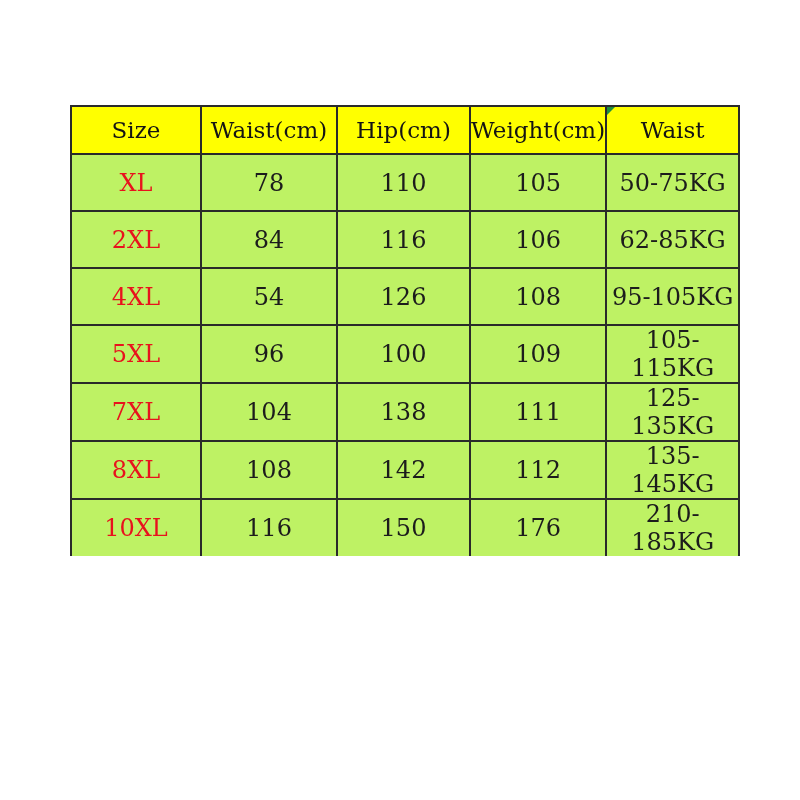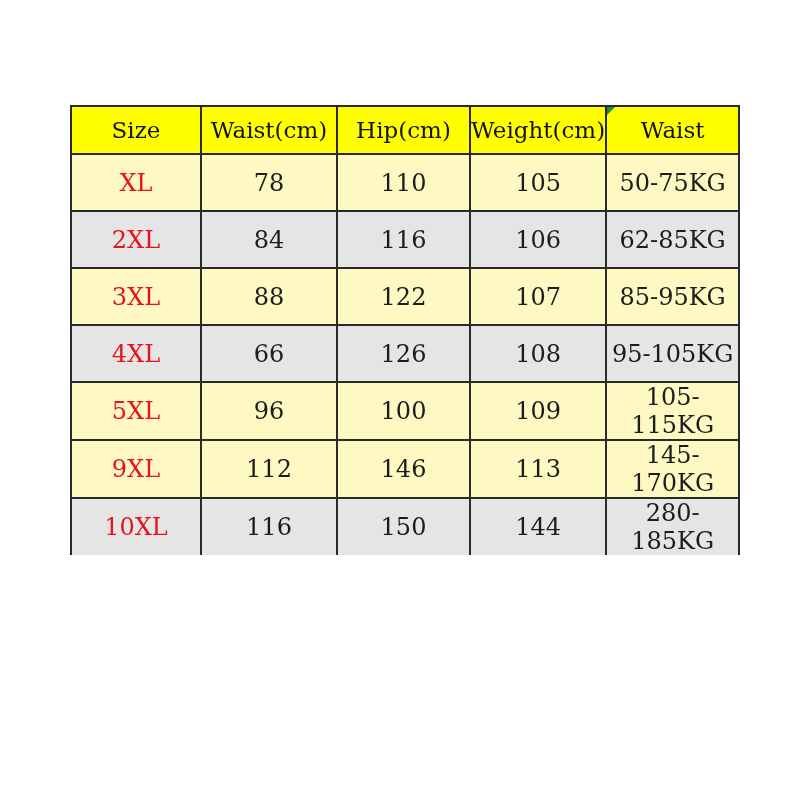--- a/index.html
+++ b/index.html
@@ -27,25 +27,25 @@
   table.size-chart th {
     height: 48px;
     background: #ffff00;
     color: #141414;
     font-size: 23px;
     font-weight: normal;
     position: relative;
   }
   table.size-chart td {
     height: 57px;
-    background: #fef9c3;
+    background: #bef264;
     color: #1c1c1c;
     font-size: 24px;
   }
-  table.size-chart tr.alt td { background: #e5e5e5; }
+  table.size-chart tr.alt td { background: #bef264; }
   table.size-chart td.size-cell { color: #e8121d; }
   table.size-chart tr:last-child td { border-bottom: none; }
   .corner-marker {
     position: absolute;
     left: 0; top: 0;
     width: 0; height: 0;
     border-top: 8px solid #1e8e3e;
     border-right: 8px solid transparent;
   }
 </style>
@@ -81,50 +81,50 @@
         <td>105</td>
         <td>50-75KG</td>
       </tr>
       <tr class="alt">
         <td class="size-cell">2XL</td>
         <td>84</td>
         <td>116</td>
         <td>106</td>
         <td>62-85KG</td>
       </tr>
-      <tr>
-        <td class="size-cell">3XL</td>
-        <td>88</td>
-        <td>122</td>
-        <td>107</td>
-        <td>85-95KG</td>
-      </tr>
       <tr class="alt">
         <td class="size-cell">4XL</td>
-        <td>66</td>
+        <td>54</td>
         <td>126</td>
         <td>108</td>
         <td>95-105KG</td>
       </tr>
       <tr>
         <td class="size-cell">5XL</td>
         <td>96</td>
         <td>100</td>
         <td>109</td>
         <td>105-115KG</td>
       </tr>
       <tr>
-        <td class="size-cell">9XL</td>
+        <td class="size-cell">7XL</td>
+        <td>104</td>
+        <td>138</td>
+        <td>111</td>
+        <td>125-135KG</td>
+      </tr>
+      <tr class="alt">
+        <td class="size-cell">8XL</td>
+        <td>108</td>
+        <td>142</td>
         <td>112</td>
-        <td>146</td>
-        <td>113</td>
-        <td>145-170KG</td>
+        <td>135-145KG</td>
       </tr>
       <tr class="alt">
         <td class="size-cell">10XL</td>
         <td>116</td>
         <td>150</td>
-        <td>144</td>
-        <td>280-185KG</td>
+        <td>176</td>
+        <td>210-185KG</td>
       </tr>
     </tbody>
   </table>
 </div>
 
 </body></html>

